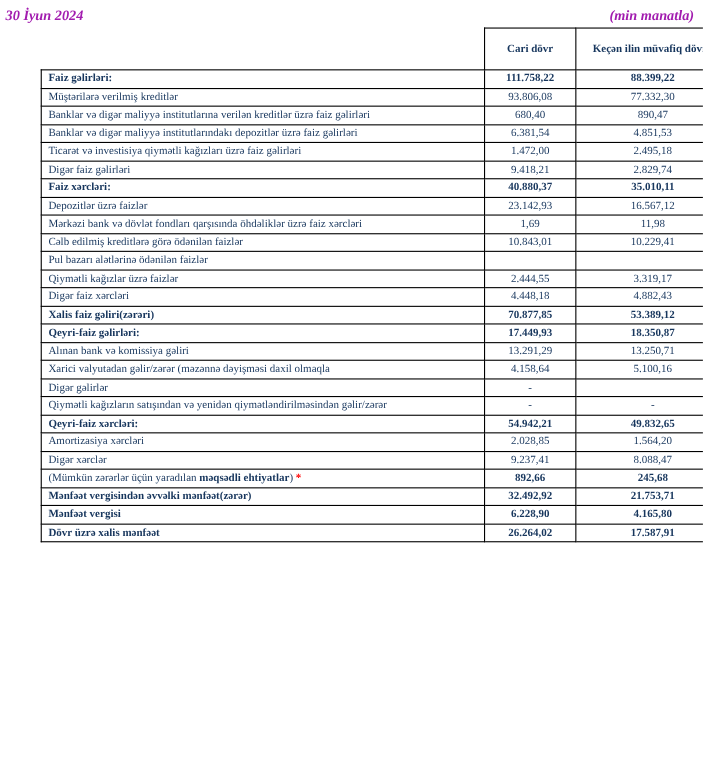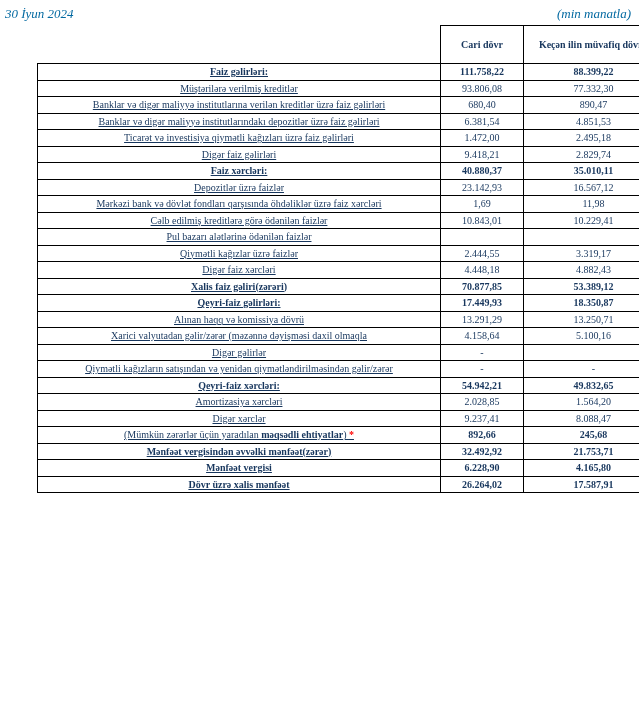--- a/index.html
+++ b/index.html
@@ -15,23 +15,23 @@
     padding: 5px 6px 0 5px;
     background: #ffffff;
     color: #17365d;
   }
   .topbar {
     width: 626px;
     display: flex;
     justify-content: space-between;
     align-items: flex-start;
     font-size: 13px;
-    font-weight: normal;
+    font-weight: bold;
     font-style: italic;
-    color: #0369a1;
+    color: #a21caf;
     margin: 1px 0 3px 0;
   }
   table.statement {
     border-collapse: collapse;
     table-layout: fixed;
     width: 626px;
     font-size: 10px;
     line-height: 1.35;
     color: #17365d;
     margin-left: 32px;
@@ -49,21 +49,21 @@
   .statement thead th {
     font-weight: bold;
     text-align: center;
     height: 38px;
     padding: 2px 4px;
   }
   .statement thead th.empty {
     border: none;
     background: #ffffff;
   }
-  .statement td.label { text-align: center; text-decoration: underline; }
+  .statement td.label { text-align: left; }
   .statement td.val   { text-align: center; }
   .statement tr.bold td { font-weight: bold; }
   .b { font-weight: bold; }
   .red {
     color: #ff0000;
     font-weight: bold;
   }
 </style>
 </head>
 <body>
@@ -157,21 +157,21 @@
           <td class="label">Xalis faiz gəliri(zərəri)</td>
           <td class="val">70.877,85</td>
           <td class="val">53.389,12</td>
         </tr>
         <tr class="bold">
           <td class="label">Qeyri-faiz gəlirləri:</td>
           <td class="val">17.449,93</td>
           <td class="val">18.350,87</td>
         </tr>
         <tr>
-          <td class="label">Alınan haqq və komissiya dövrü</td>
+          <td class="label">Alınan bank və komissiya gəliri</td>
           <td class="val">13.291,29</td>
           <td class="val">13.250,71</td>
         </tr>
         <tr>
           <td class="label">Xarici valyutadan gəlir/zərər (məzənnə dəyişməsi daxil olmaqla</td>
           <td class="val">4.158,64</td>
           <td class="val">5.100,16</td>
         </tr>
         <tr>
           <td class="label">Digər gəlirlər</td>

